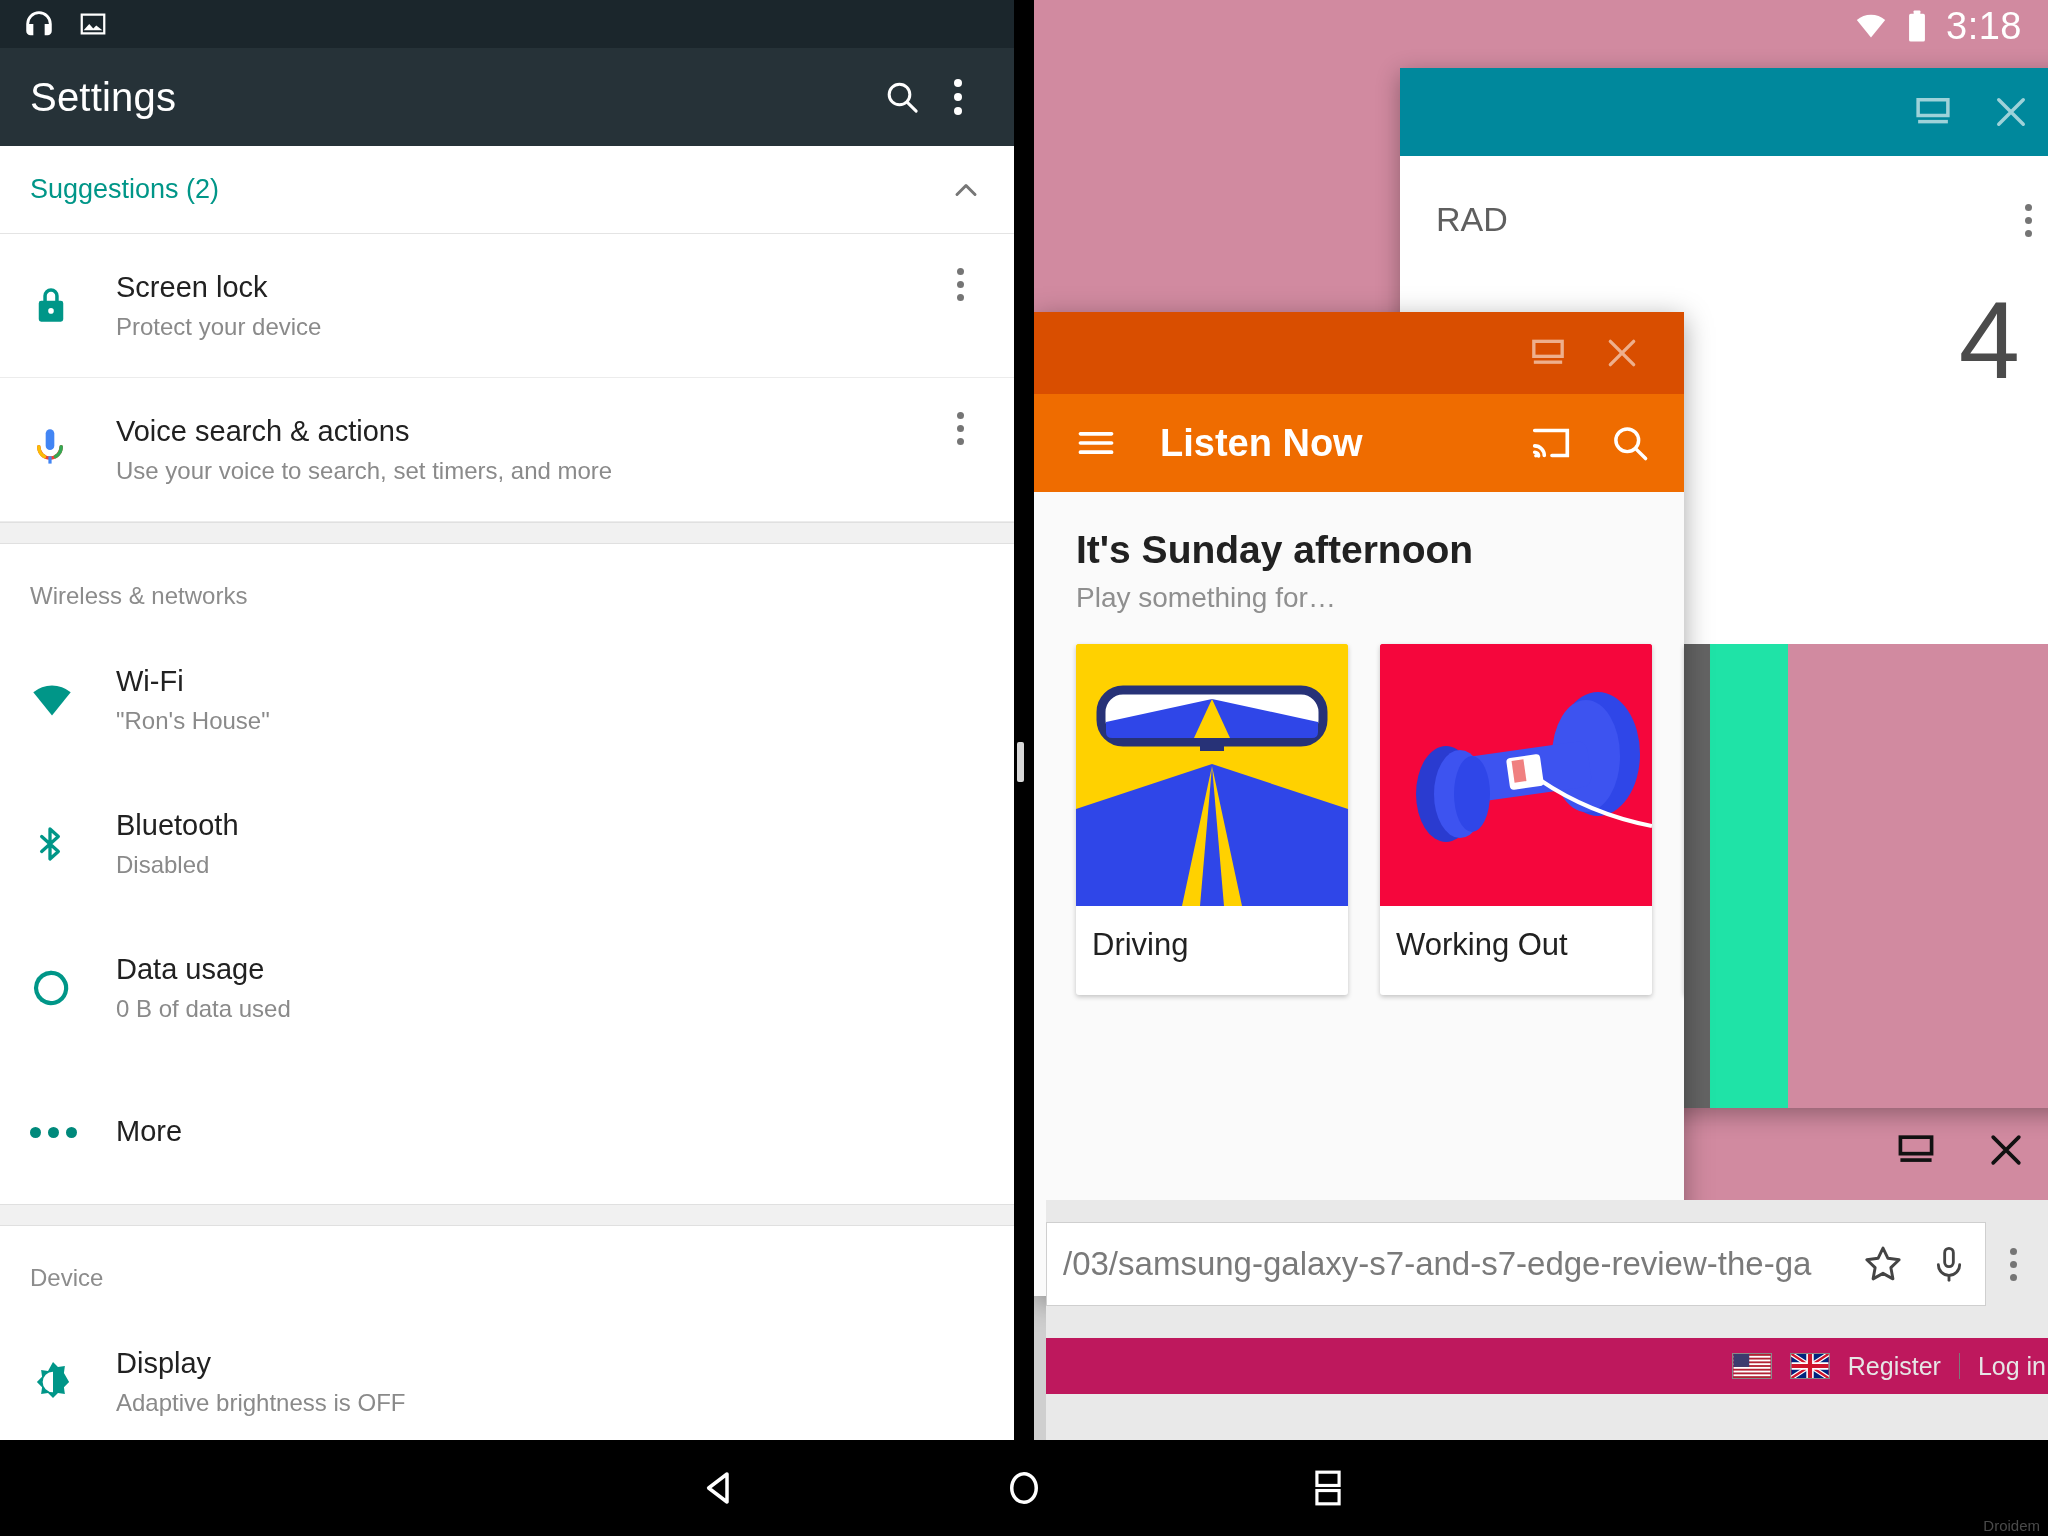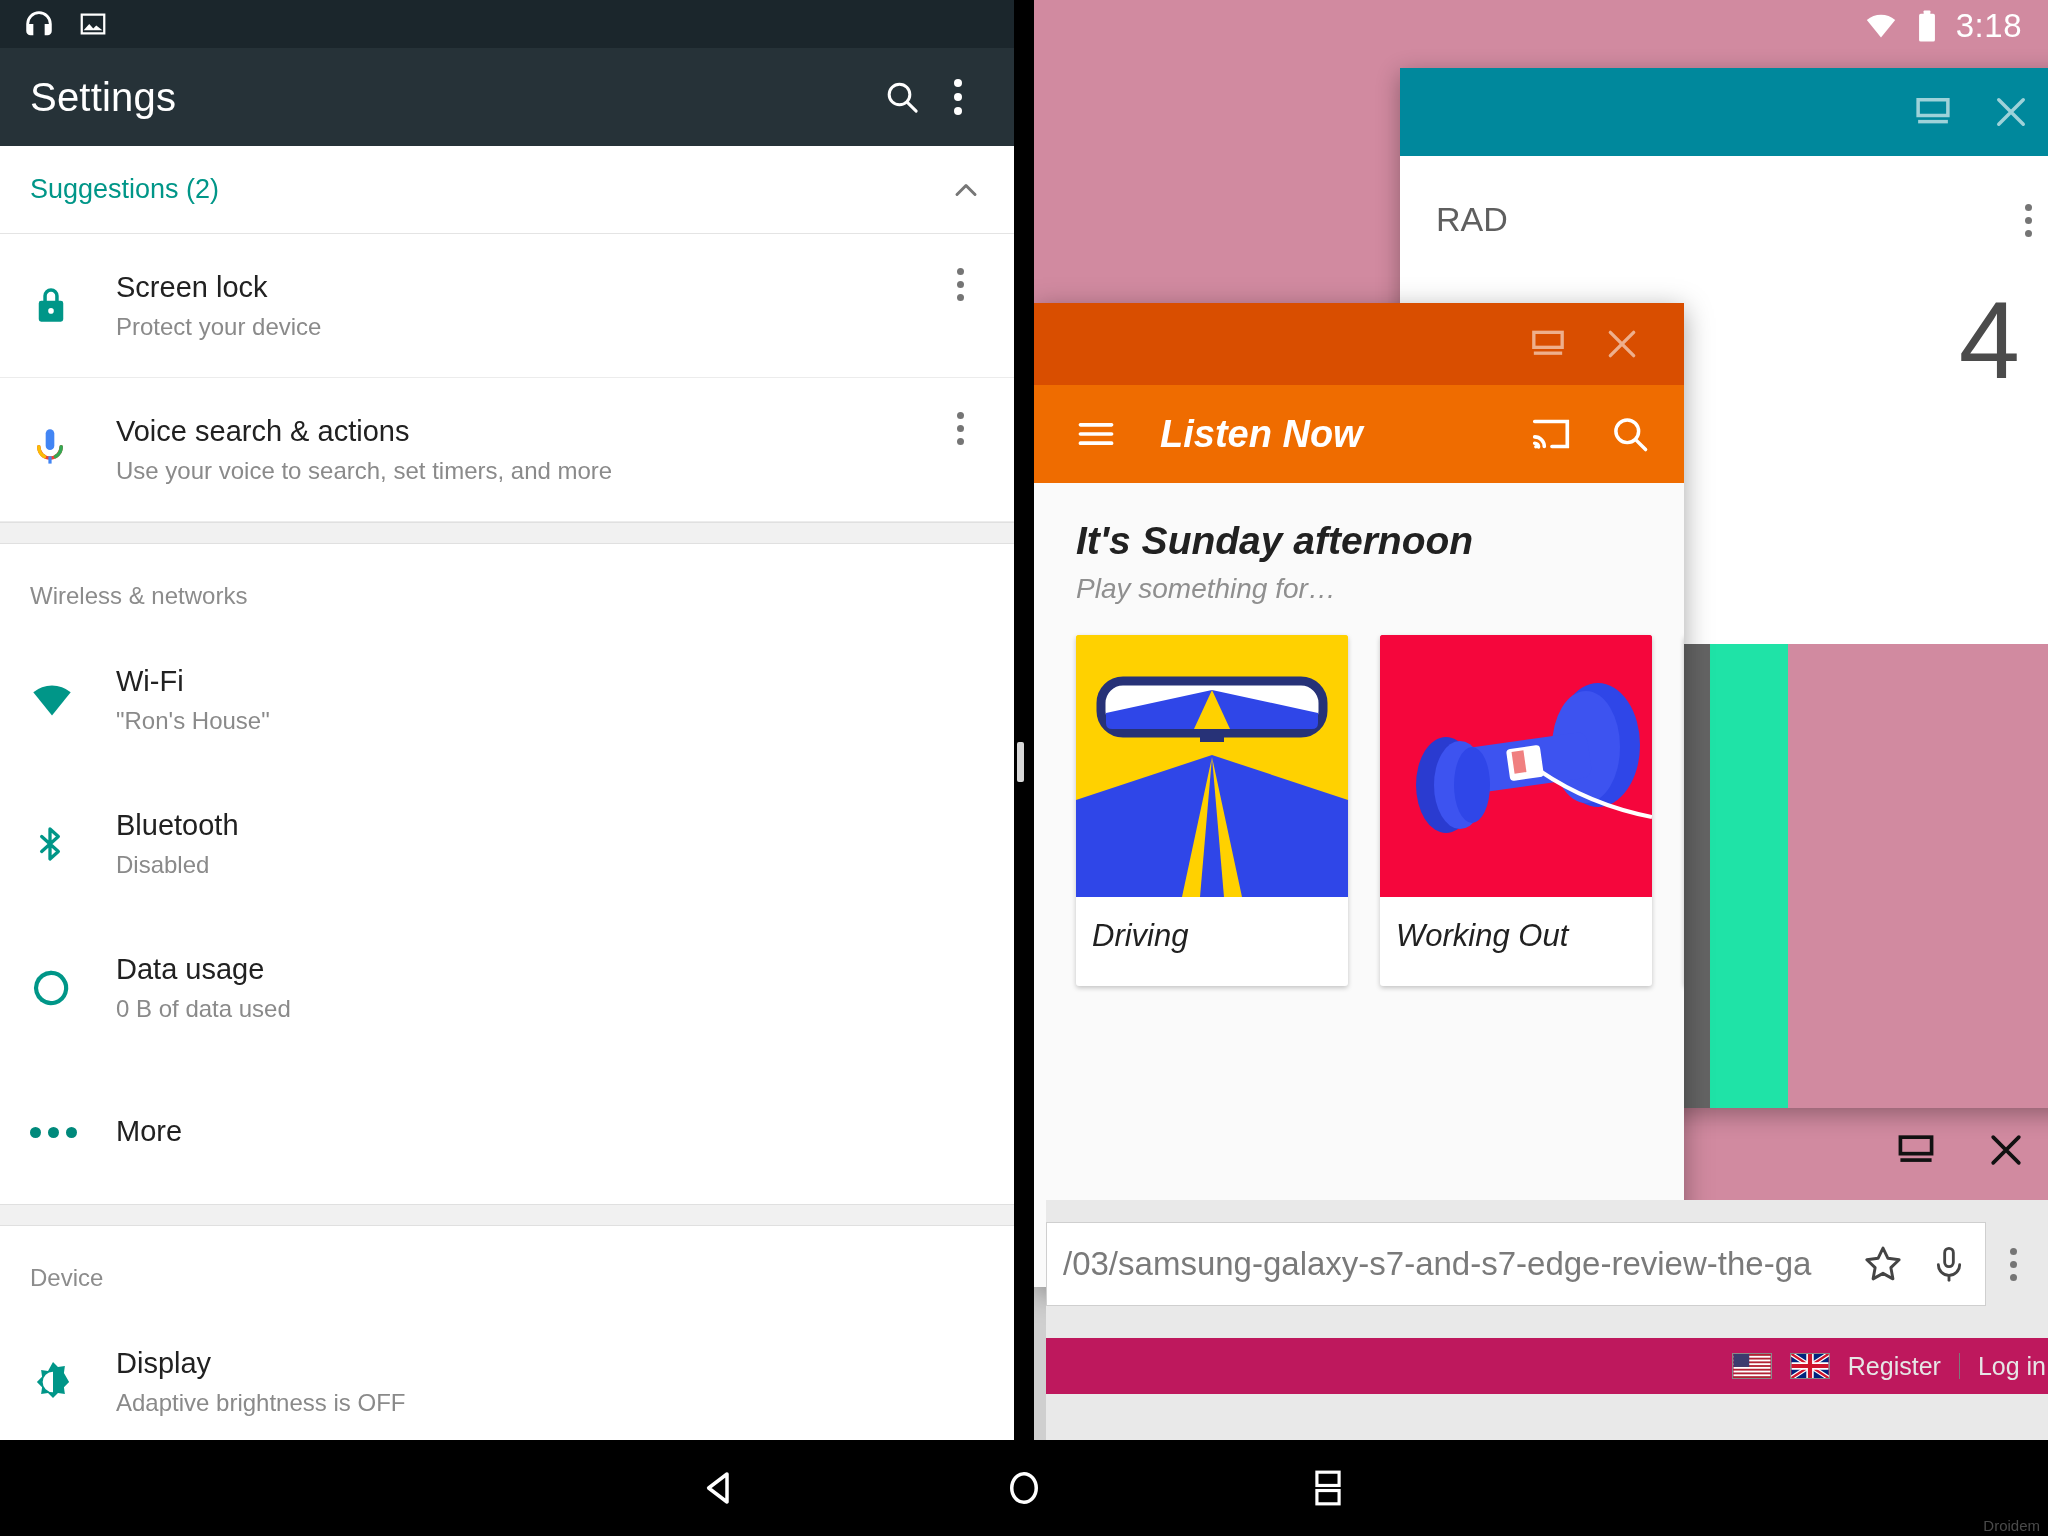--- a/index.html
+++ b/index.html
@@ -73,21 +73,21 @@
   }
   #wallpaper {
     position: absolute; left: 0; top: 0; width: 1014px; height: 1200px;
     background: #d18aa0;
   }
   #statusbar-right {
     position: absolute; right: 0; top: 0; width: 1014px; height: 52px;
     display: flex; align-items: center; justify-content: flex-end;
     gap: 18px; padding-right: 26px; color: #fff; z-index: 60;
   }
-  #clock { font-size: 33px; font-weight: 400; letter-spacing: .5px; text-align: right; }
+  #clock { font-size: 38px; font-weight: 400; letter-spacing: .5px; text-align: right; }
 
   
   #calc-window {
     position: absolute; left: 366px; top: 68px; width: 672px; height: 1040px;
     box-shadow: 0 6px 22px rgba(0,0,0,.32);
   }
   #calc-titlebar {
     height: 88px; background: #00889c; display: flex; align-items: center;
     justify-content: flex-end; gap: 36px; padding-right: 40px;
   }
@@ -104,22 +104,22 @@
   #pad-ops  { width: 132px; background: #646464; display: flex; flex-direction: column; }
   #pad-eq   { width: 78px;  background: #1fe3a7; }
   .key {
     flex: 1; display: flex; align-items: center; justify-content: center;
     color: #fff; font-size: 48px; font-weight: 300;
   }
   .key.small { font-size: 34px; }
 
   
   #music-window {
-    position: absolute; left: 0px; top: 303px; width: 650px; height: 984px;
-    background: #fafafa; box-shadow: 0 6px 26px rgba(0,0,0,.35); overflow: hidden; font-style: italic;
+    position: absolute; left: 0px; top: 312px; width: 650px; height: 984px;
+    background: #fafafa; box-shadow: 0 6px 26px rgba(0,0,0,.35); overflow: hidden;
   }
   #music-titlebar {
     height: 82px; background: #d94e00; display: flex; align-items: center;
     justify-content: flex-end; gap: 34px; padding-right: 42px;
   }
   #music-appbar {
     height: 98px; background: #ef6c00; display: flex; align-items: center;
     padding: 0 32px 0 40px; color: #fff;
   }
   #music-appbar-title { font-size: 38px; font-weight: 700; margin-left: 42px; }

